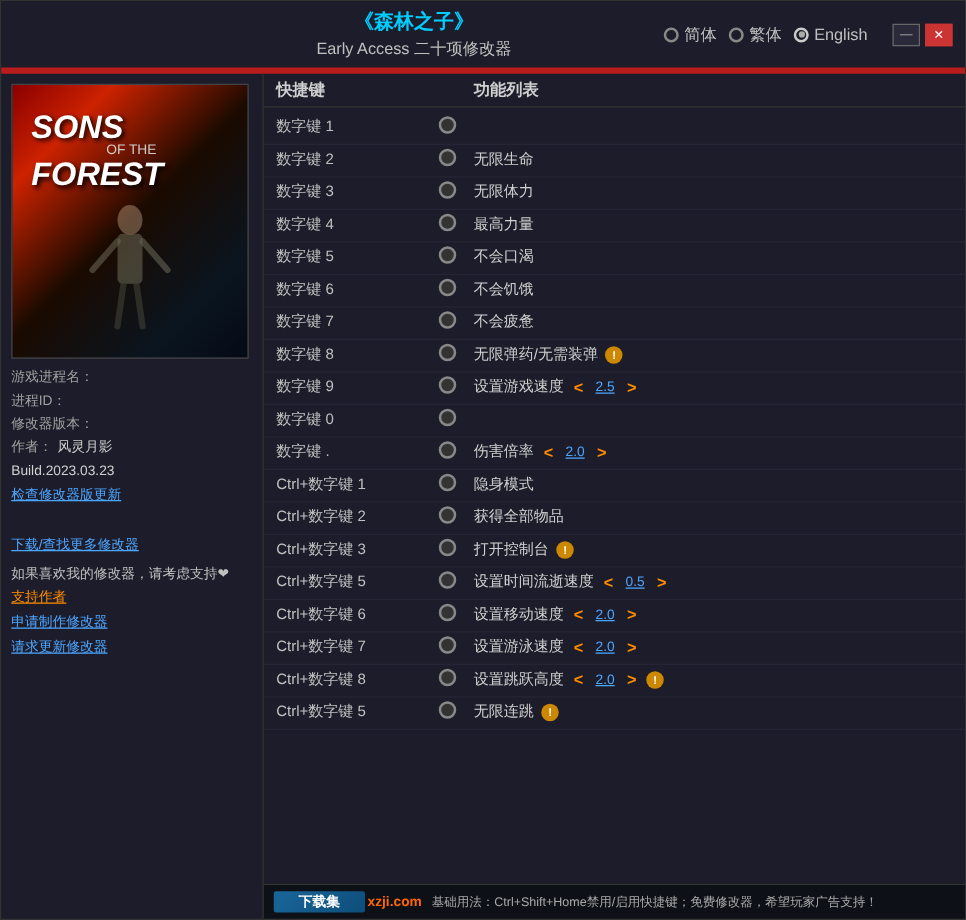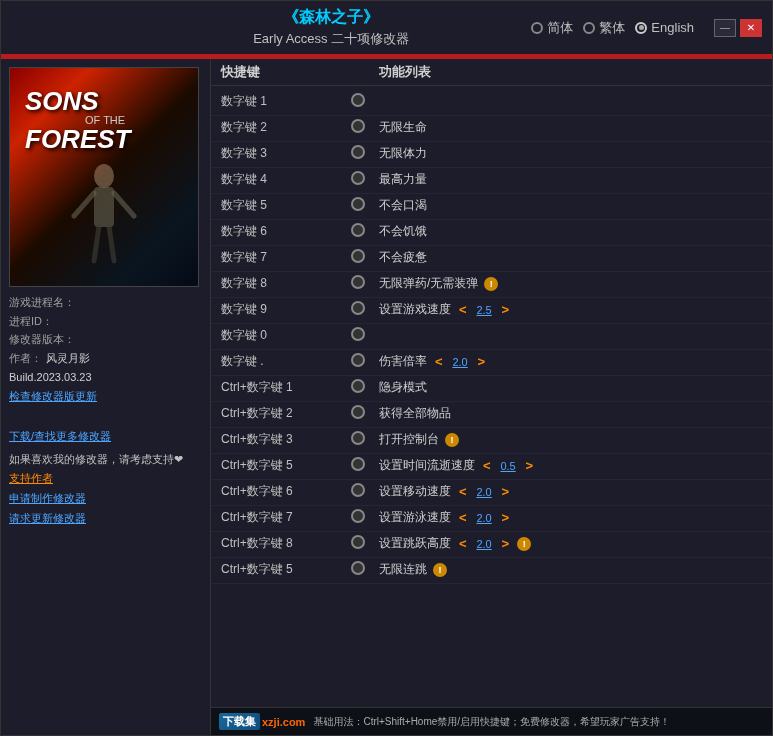--- a/index.html
+++ b/index.html
@@ -287,21 +287,21 @@
     .bottom-logo {
       display: flex;
       align-items: center;
       gap: 2px;
     }
     .logo-dl {
       background: linear-gradient(135deg, #1a6699, #0d4d7a);
       color: white;
       font-size: 11px;
       font-weight: bold;
-      padding: 1px 4px;
+      padding: 1px 20px;
       border-radius: 2px;
     }
     .logo-xzji {
       color: #ff6600;
       font-size: 11px;
       font-weight: bold;
     }
     .bottom-text {
       font-size: 10px;
       color: #aaa;

